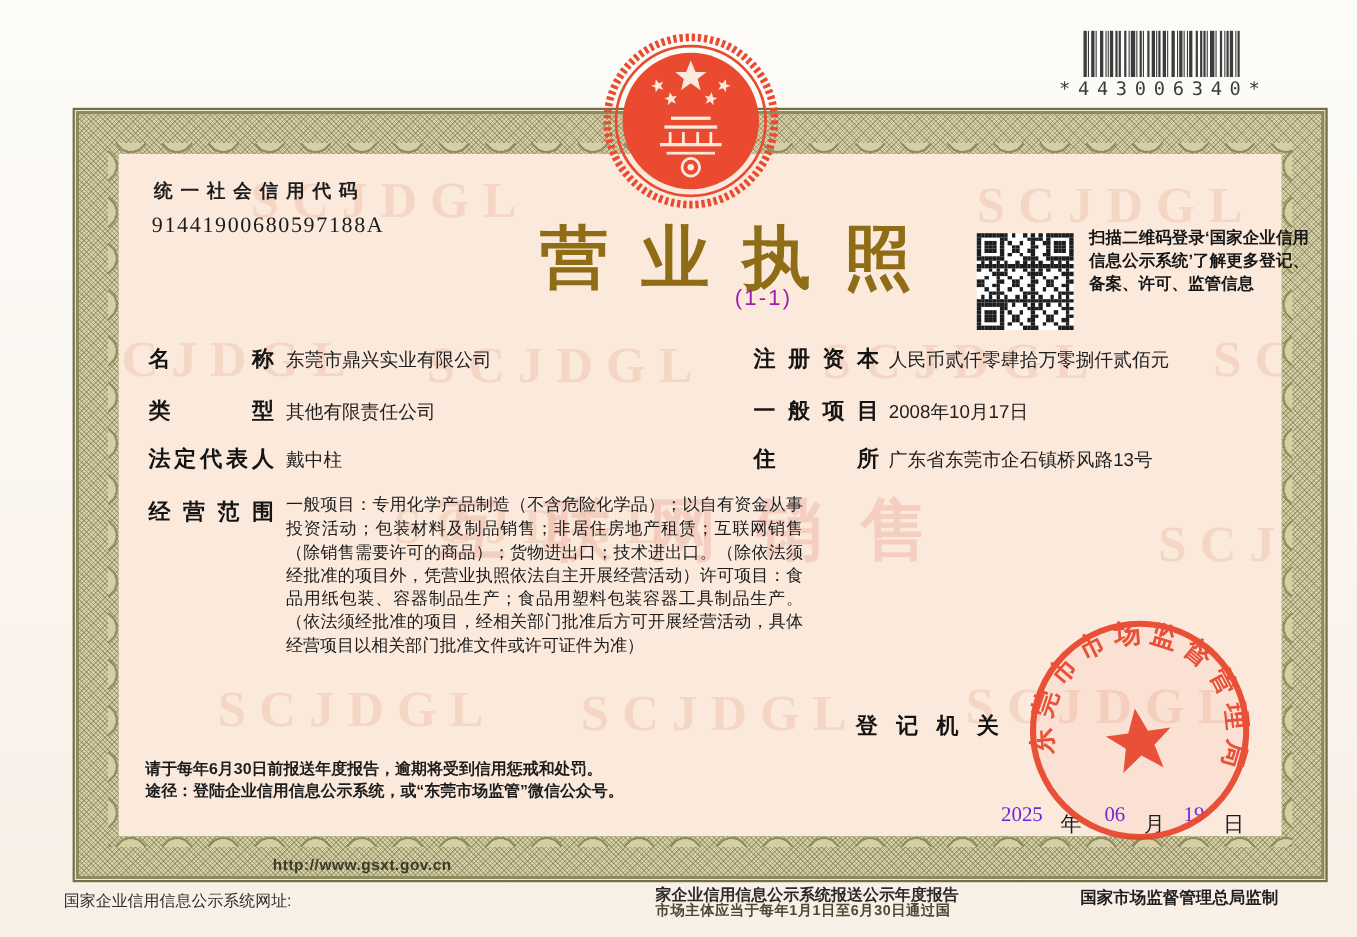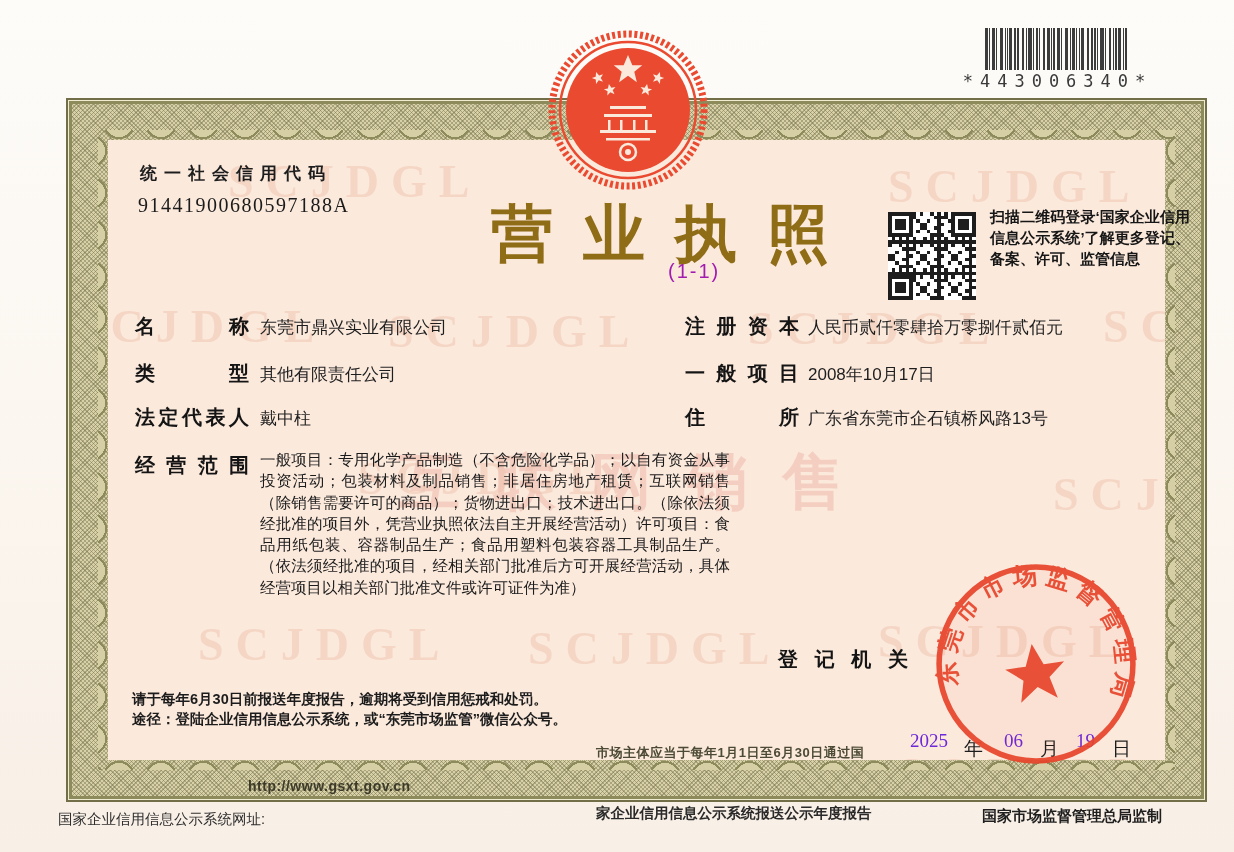--- a/index.html
+++ b/index.html
@@ -78,21 +78,21 @@
   #reg-label{left:710px;top:546px;width:130px;font-size:20px;font-weight:600;color:#141414;text-align:justify;text-align-last:justify;}
   .date-part{top:636px;font-size:19px;color:#1c1c1c;}
   .date-num{top:630px;font-size:19px;font-family:"Liberation Serif", serif;color:#6d28d9;}
 
   
   #notice1{left:64px;top:590px;font-size:14.5px;font-weight:bold;color:#1c1c1c;}
   #notice2{left:64px;top:610px;font-size:14.5px;font-weight:bold;color:#1c1c1c;}
 
   
   #band-url{left:180px;top:678px;font-size:14px;font-weight:bold;color:#3c3b2a;letter-spacing:.5px;}
-  #band-note{left:528px;top:644px;font-size:13px;font-weight:bold;color:#4c4a34;letter-spacing:.5px;text-align:right;}
+  #band-note{left:528px;top:719px;font-size:13px;font-weight:bold;color:#4c4a34;letter-spacing:.5px;text-align:right;}
 
   
   #stamp{left:862px;top:458px;width:212px;height:212px;opacity:.93;}
 
   
   #emblem{left:546px;top:26px;width:164px;height:172px;}
 
   
   #footer-left{left:58px;top:810px;font-size:14.5px;color:#2e2e2e;}
   #footer-center{left:596px;top:804px;font-size:14.5px;font-weight:600;color:#2a2a2a;}

